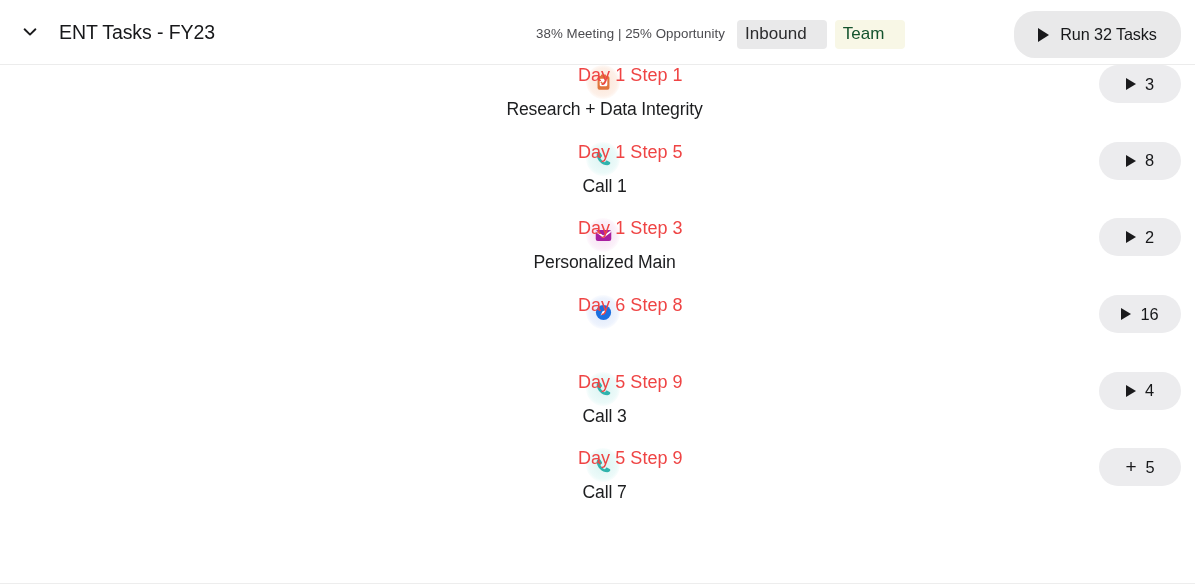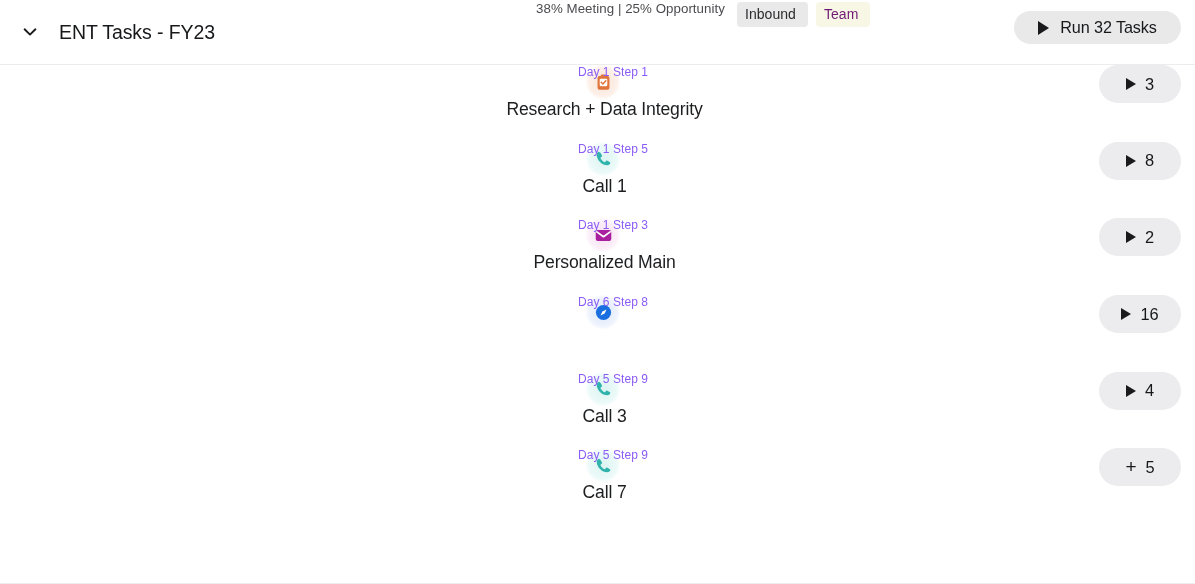--- a/index.html
+++ b/index.html
@@ -57,57 +57,57 @@
     white-space: nowrap;
     flex: 0 0 auto;
   }
 
   .header-meta {
     position: absolute;
     left: 536px;
     top: 0;
     height: 64px;
     display: flex;
-    align-items: flex-start;
+    align-items: center;
     gap: 0;
   }
 
   .metric-text {
     font-size: 13.3px;
     color: #4c4c50;
     white-space: nowrap;
     letter-spacing: 0.05px;
     margin-right: 12px;
     transform: translateY(1px);
   }
 
   .chip {
-    font-size: 14px;
-    padding: 4px 12px 5px 8px;
+    font-size: 17px;
+    padding: 4px 20px 5px 8px;
     border-radius: 4px;
     white-space: nowrap;
     letter-spacing: 0.05px;
     transform: translateY(2px);
     cursor: pointer;
   }
   .chip-inbound {
     background: #e9e9ea;
     color: #2c2c2e;
     margin-right: 8px;
   }
   .chip-team {
     background: #f8f7e6;
-    color: #701a75;
+    color: #14532d;
   }
 
   .run-tasks-btn {
     position: absolute;
     right: 14px;
     top: 11px;
-    height: 33px;
+    height: 47px;
     min-width: 167px;
     padding: 0 22px;
     background: #e9e9ea;
     border: none;
     border-radius: 21px;
     display: flex;
     align-items: center;
     justify-content: center;
     gap: 11px;
     cursor: pointer;
@@ -166,22 +166,22 @@
     color: #1d1e20;
     letter-spacing: -0.15px;
     margin-left: 14px;
     white-space: nowrap;
     flex: 0 0 auto;
   }
 
   .row-step {
     position: absolute;
     left: 578px;
-    font-size: 12px;
-    color: #8b5cf6;
+    font-size: 18px;
+    color: #ef4444;
     letter-spacing: 0.05px;
     white-space: nowrap;
   }
 
   .row-action-btn {
     position: absolute;
     right: 14px;
     height: 38px;
     width: 82px;
     background: #ececee;

